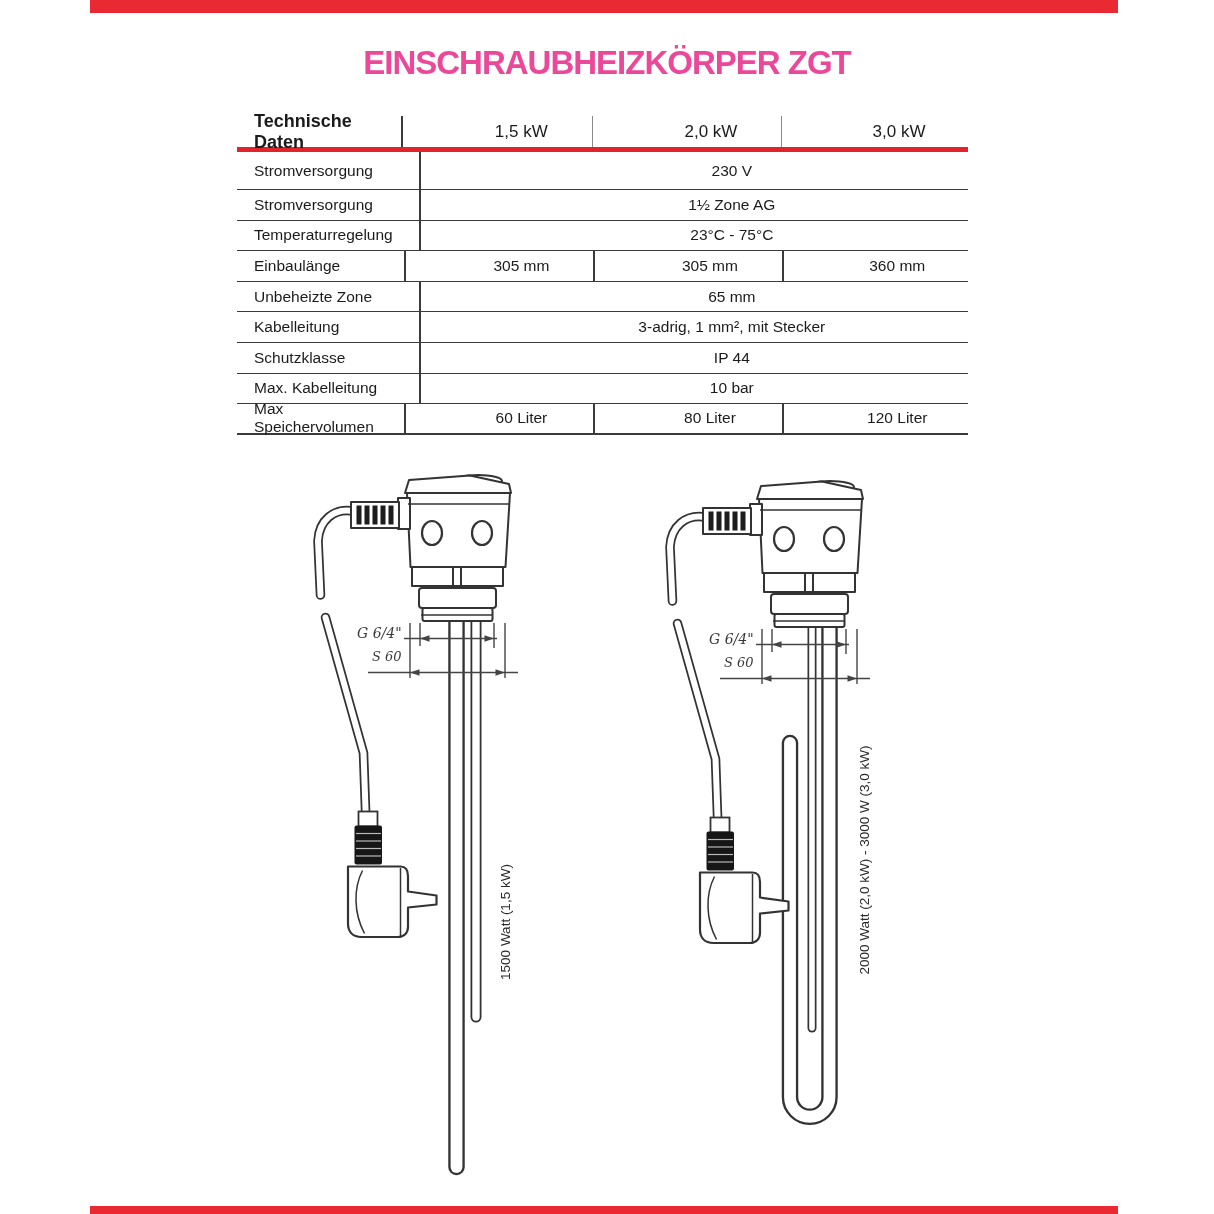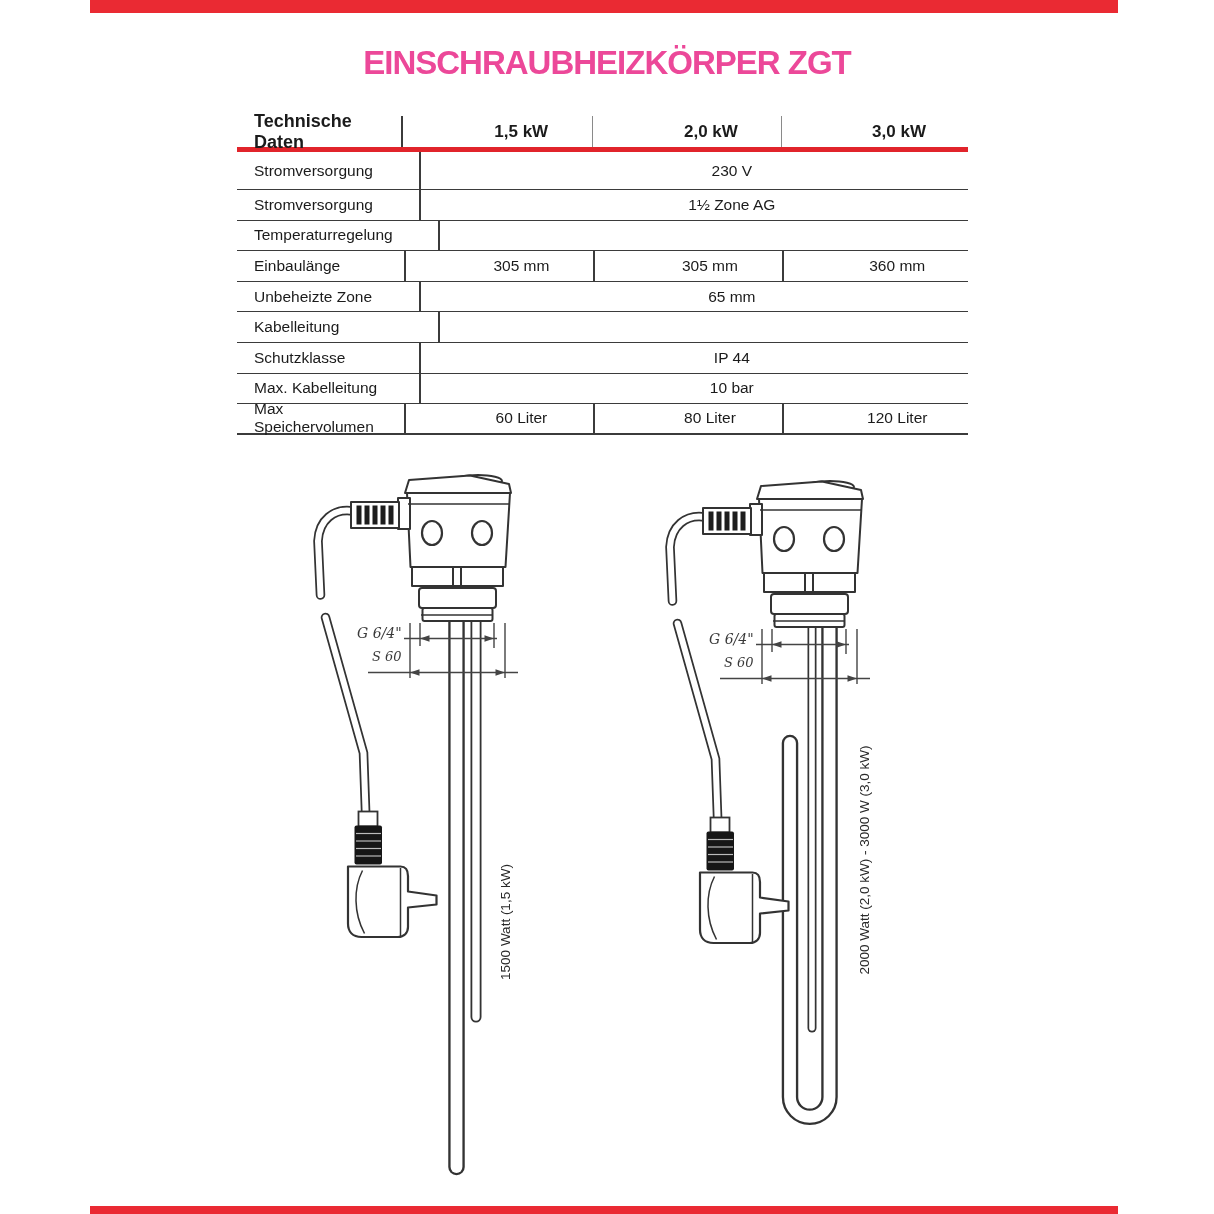--- a/index.html
+++ b/index.html
@@ -8,21 +8,21 @@
   .bar{position:absolute;left:90px;width:1028px;background:#ea2a33;}
   .bar-top{top:0;height:13px;}
   .bar-bottom{top:1206px;height:8px;}
   .title{position:absolute;top:44px;left:0;width:100%;text-align:center;margin:0;
          font-size:33px;font-weight:bold;letter-spacing:-1px;color:#ec4899;}
   
   .ttable{position:absolute;left:237px;top:116px;width:731px;}
   .cell{display:flex;align-items:center;box-sizing:border-box;}
   .t-head{display:flex;height:31px;gap:48px;}
   .h-label{width:203px;border-right:2px solid #3b3b3b;font-weight:bold;font-size:18px;padding-left:17px;}
-  .h-val{justify-content:center;font-weight:bold;font-size:17px;}
+  .h-val{justify-content:center;font-weight:normal;font-size:17px;}
   .h-val.w1{width:178px;border-right:1.5px solid #8a8a8a;}
   .h-val.w2{width:177px;border-right:1.5px solid #8a8a8a;}
   .h-val.w3{width:173px;}
   .redline{height:5px;background:#e1242b;}
   .t-row{display:flex;height:30.6px;border-bottom:1.8px solid #3b3b3b;box-sizing:border-box;gap:43px;}
   .t-row.first{height:38px;}
   .t-row.last{border-bottom-width:2.2px;}
   .c-label{width:203px;border-right:2px solid #3b3b3b;padding-left:17px;font-size:15.5px;}
   .c-merged{width:528px;justify-content:center;font-size:15.5px;margin-left:32px;}
   .c-val{justify-content:center;font-size:15.5px;}
@@ -54,33 +54,35 @@
     <div class="t-row first">
       <div class="cell c-label">Stromversorgung</div>
       <div class="cell c-merged">230 V</div>
     </div>
     <div class="t-row">
       <div class="cell c-label">Stromversorgung</div>
       <div class="cell c-merged">1½ Zone AG</div>
     </div>
     <div class="t-row">
       <div class="cell c-label">Temperaturregelung</div>
+      <div class="cell c-merged">23°C - 75°C</div>
     </div>
     <div class="t-row">
       <div class="cell c-label">Einbaulänge</div>
       <div class="cell c-val v1">305 mm</div>
       <div class="cell c-val v2">305 mm</div>
       <div class="cell c-val v3">360 mm</div>
     </div>
     <div class="t-row">
       <div class="cell c-label">Unbeheizte Zone</div>
       <div class="cell c-merged">65 mm</div>
     </div>
     <div class="t-row">
       <div class="cell c-label">Kabelleitung</div>
+      <div class="cell c-merged">3-adrig, 1 mm², mit Stecker</div>
     </div>
     <div class="t-row">
       <div class="cell c-label">Schutzklasse</div>
       <div class="cell c-merged">IP 44</div>
     </div>
     <div class="t-row">
       <div class="cell c-label">Max. Kabelleitung</div>
       <div class="cell c-merged">10 bar</div>
     </div>
     <div class="t-row last">

